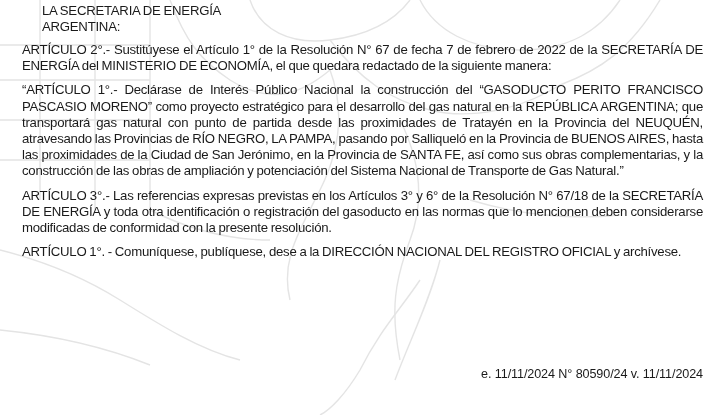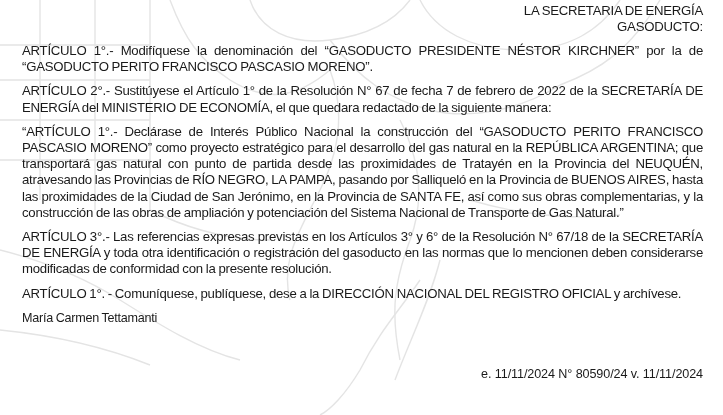--- a/index.html
+++ b/index.html
@@ -29,21 +29,21 @@
       left: 22px;
       top: 3px;
       width: 681px;
       z-index: 1;
       font-size: 13.2px;
       line-height: 16.2px;
       letter-spacing: -0.25px;
       word-spacing: -0.5px;
     }
     .heading {
-      text-align: right;
+      text-align: left;
       margin: 0;
       padding-left: 20px;
       font-size: 13.2px;
       line-height: 15.5px;
     }
     .para {
       margin: 8px 0 0 0;
       text-align: justify;
       text-align-last: left;
     }
@@ -82,24 +82,22 @@
     <path d="M440 260 C430 300, 410 340, 395 380"></path>
     <path d="M0 250 C40 260, 80 275, 120 300 C160 325, 200 350, 240 360"></path>
     <path d="M0 330 C50 335, 100 345, 150 365"></path>
     <path d="M560 85 C600 70, 630 50, 660 0"></path>
     <path d="M470 200 C520 215, 570 220, 620 215"></path>
   </g>
 </svg>
 
 <div class="page">
   <p class="heading">LA SECRETARIA DE ENERGÍA</p>
-  <p class="heading">GASODUCTO:</p>
+  <p class="heading">ARGENTINA:</p>
 
-  <p class="para first">ARTÍCULO 1°.- Modifíquese la denominación del “GASODUCTO PRESIDENTE NÉSTOR KIRCHNER” por la de “GASODUCTO PERITO FRANCISCO PASCASIO MORENO”.</p>
   <p class="para">ARTÍCULO 2°.- Sustitúyese el Artículo 1° de la Resolución N° 67 de fecha 7 de febrero de 2022 de la SECRETARÍA DE ENERGÍA del MINISTERIO DE ECONOMÍA, el que quedara redactado de la siguiente manera:</p>
   <p class="para">“ARTÍCULO 1°.- Declárase de Interés Público Nacional la construcción del “GASODUCTO PERITO FRANCISCO PASCASIO MORENO” como proyecto estratégico para el desarrollo del gas natural en la REPÚBLICA ARGENTINA; que transportará gas natural con punto de partida desde las proximidades de Tratayén en la Provincia del NEUQUÉN, atravesando las Provincias de RÍO NEGRO, LA PAMPA, pasando por Salliqueló en la Provincia de BUENOS AIRES, hasta las proximidades de la Ciudad de San Jerónimo, en la Provincia de SANTA FE, así como sus obras complementarias, y la construcción de las obras de ampliación y potenciación del Sistema Nacional de Transporte de Gas Natural.”</p>
   <p class="para">ARTÍCULO 3°.- Las referencias expresas previstas en los Artículos 3° y 6° de la Resolución N° 67/18 de la SECRETARÍA DE ENERGÍA y toda otra identificación o registración del gasoducto en las normas que lo mencionen deben considerarse modificadas de conformidad con la presente resolución.</p>
   <p class="para">ARTÍCULO 1°. - Comuníquese, publíquese, dese a la DIRECCIÓN NACIONAL DEL REGISTRO OFICIAL y archívese.</p>
 
-  <p class="signature">María Carmen Tettamanti</p>
 </div>
 
 <div class="footer">e. 11/11/2024 N° 80590/24 v. 11/11/2024</div>
 
 </body></html>

